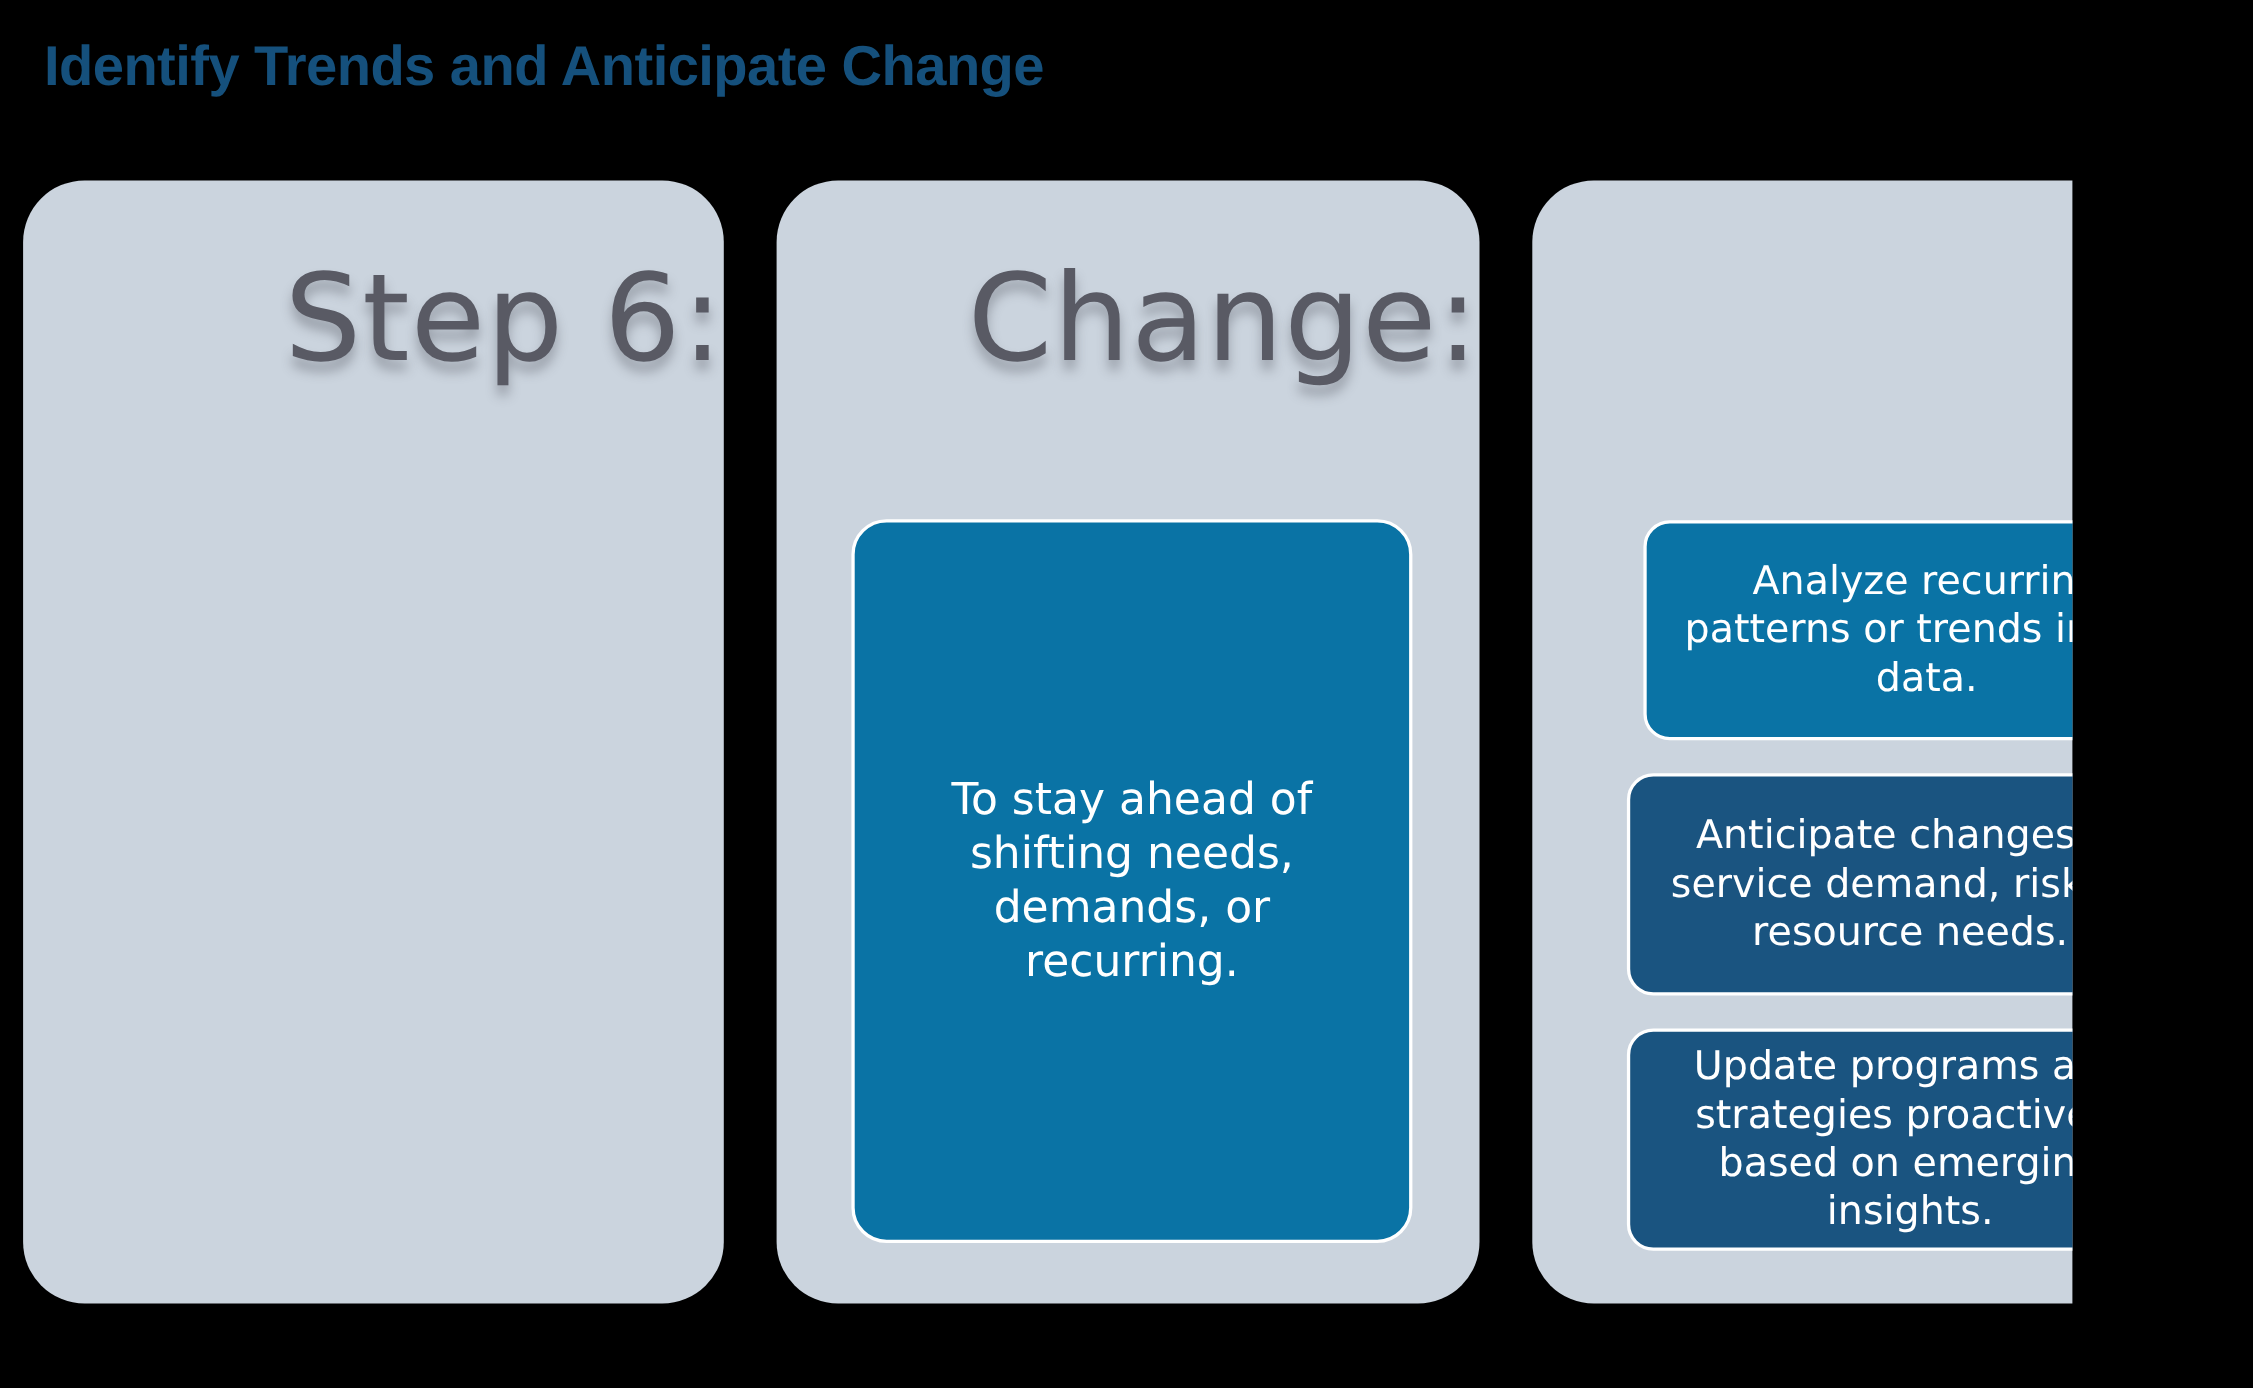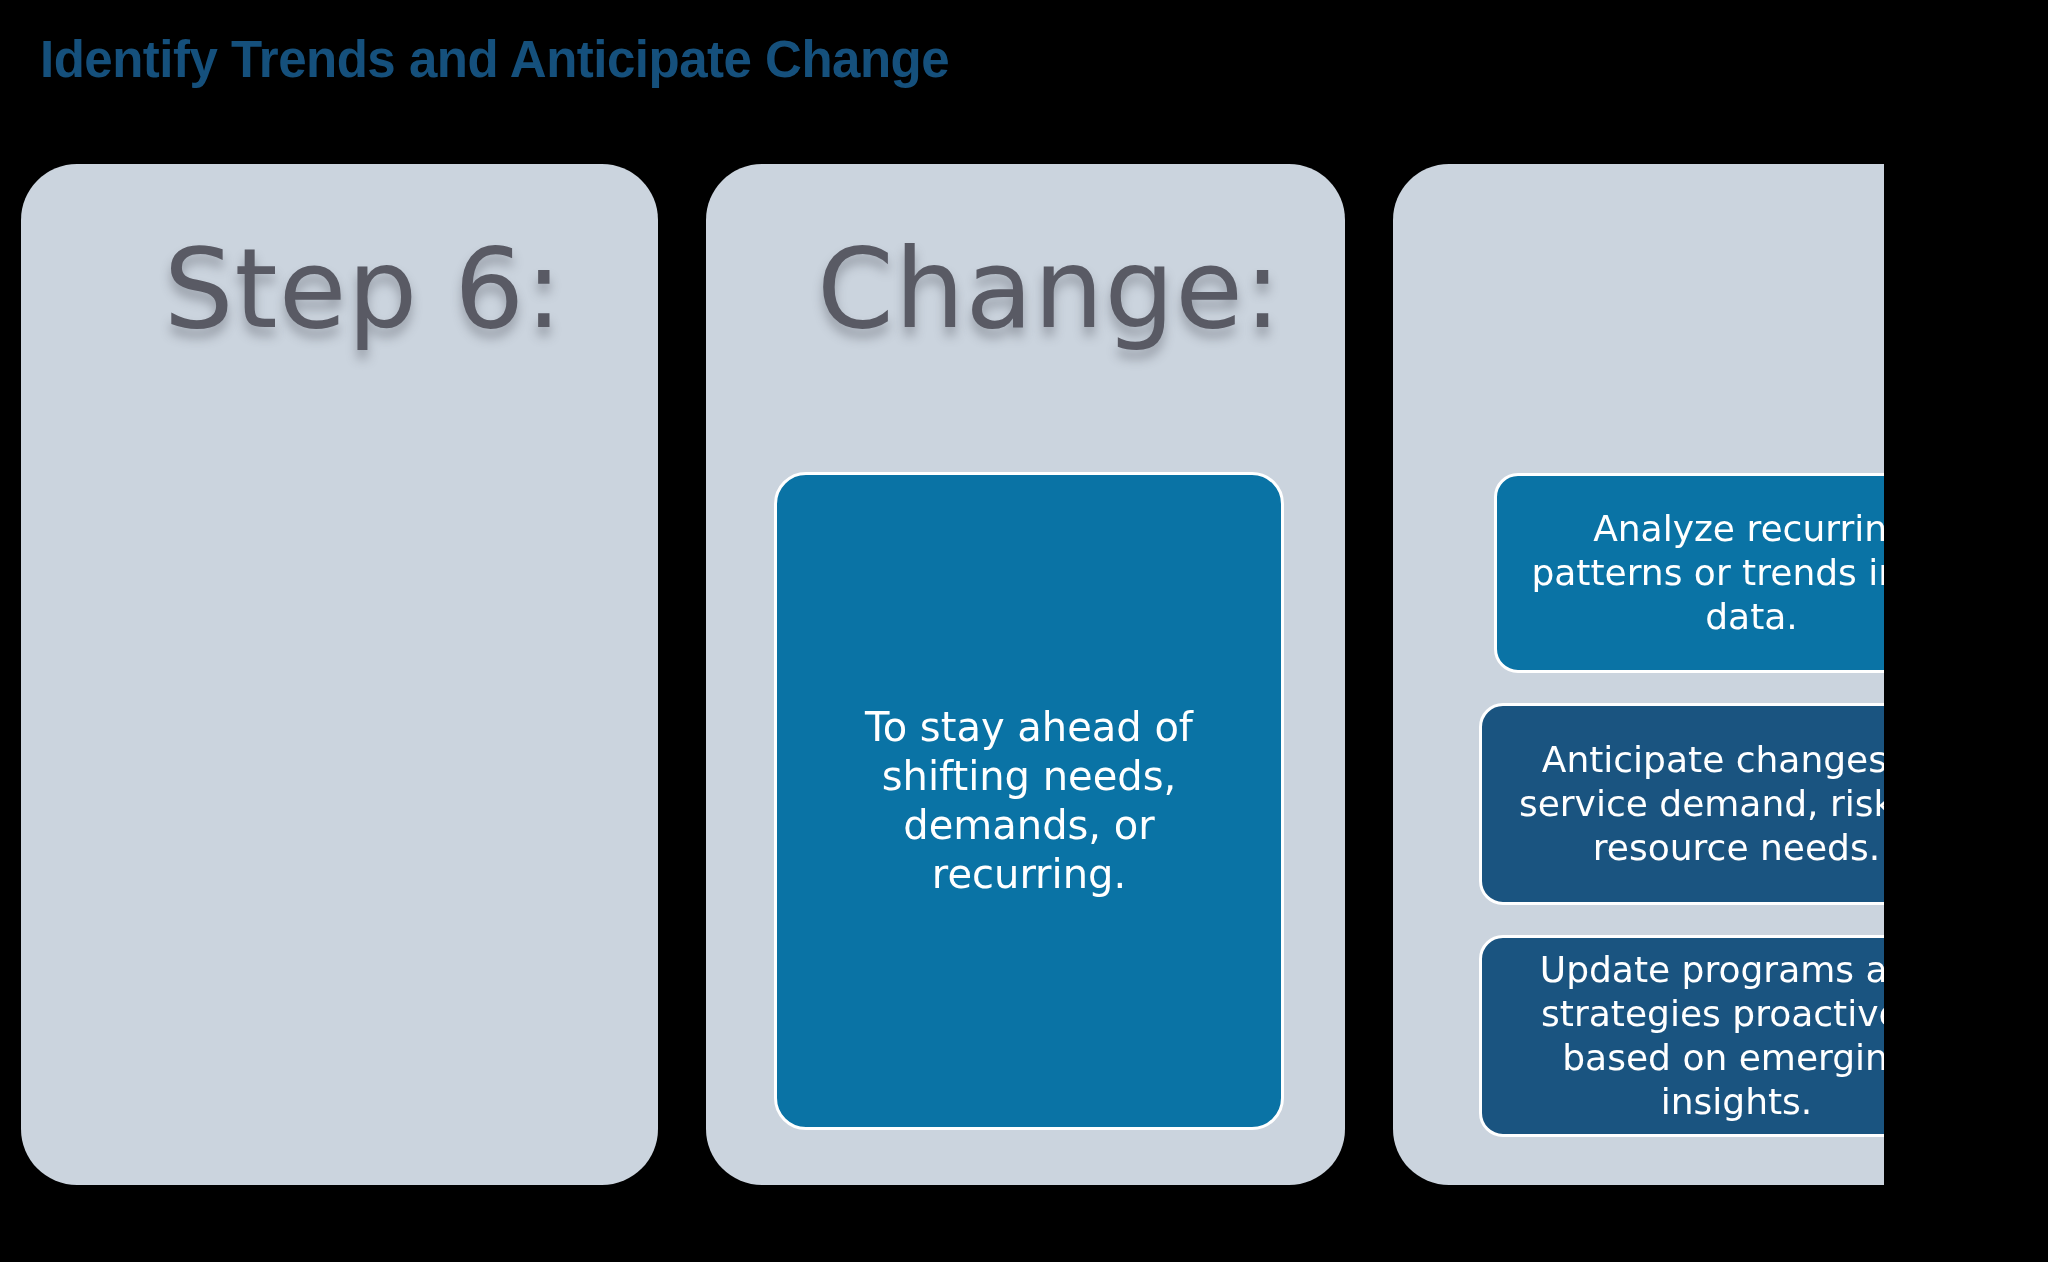--- a/index.html
+++ b/index.html
@@ -36,21 +36,21 @@
     height:1021px;
     background:var(--card-bg);
     border-radius:56px;
     box-sizing:border-box;
   }
   .card-step{left:21px;width:637px;}
   .card-purpose{left:706px;width:639px;}
   .card-actions{left:1393px;width:638px;}
   .card-heading{
     margin-top:62px;
-    text-align:center;
+    text-align:right;
     font-size:110px;
     line-height:1.15;
     color:var(--heading);
     letter-spacing:1px;
     text-shadow:0 9px 11px rgba(73,74,84,0.40);
     margin-left:48px;
   }
   .blue-box{
     position:absolute;
     box-sizing:border-box;

